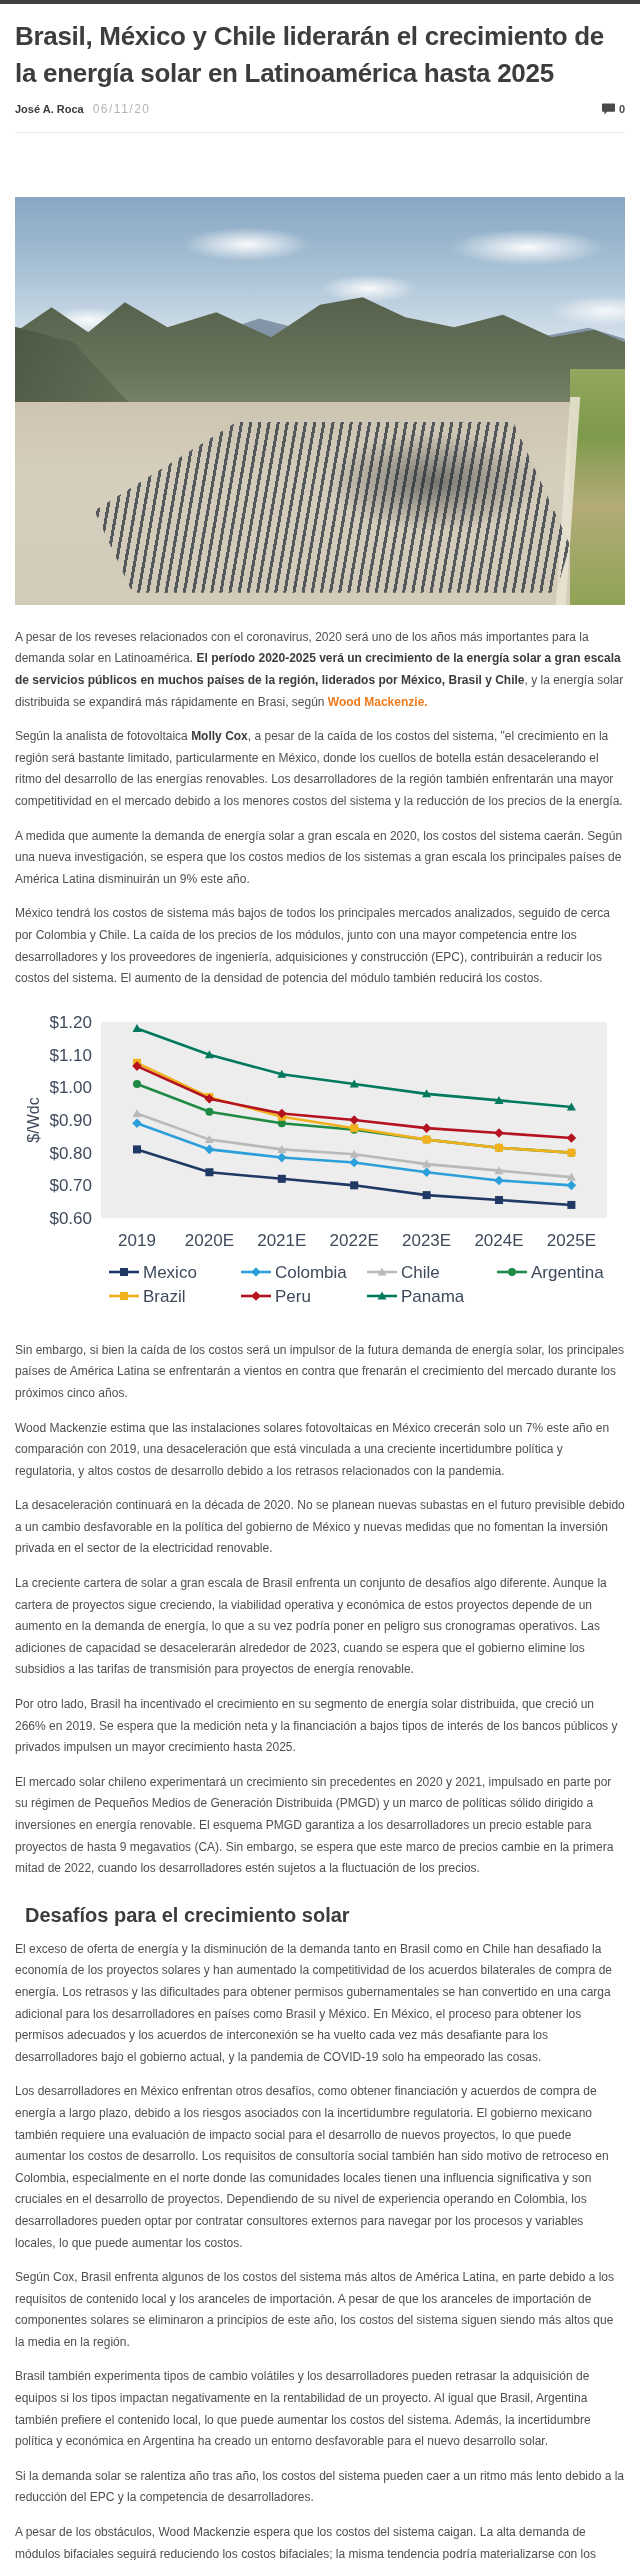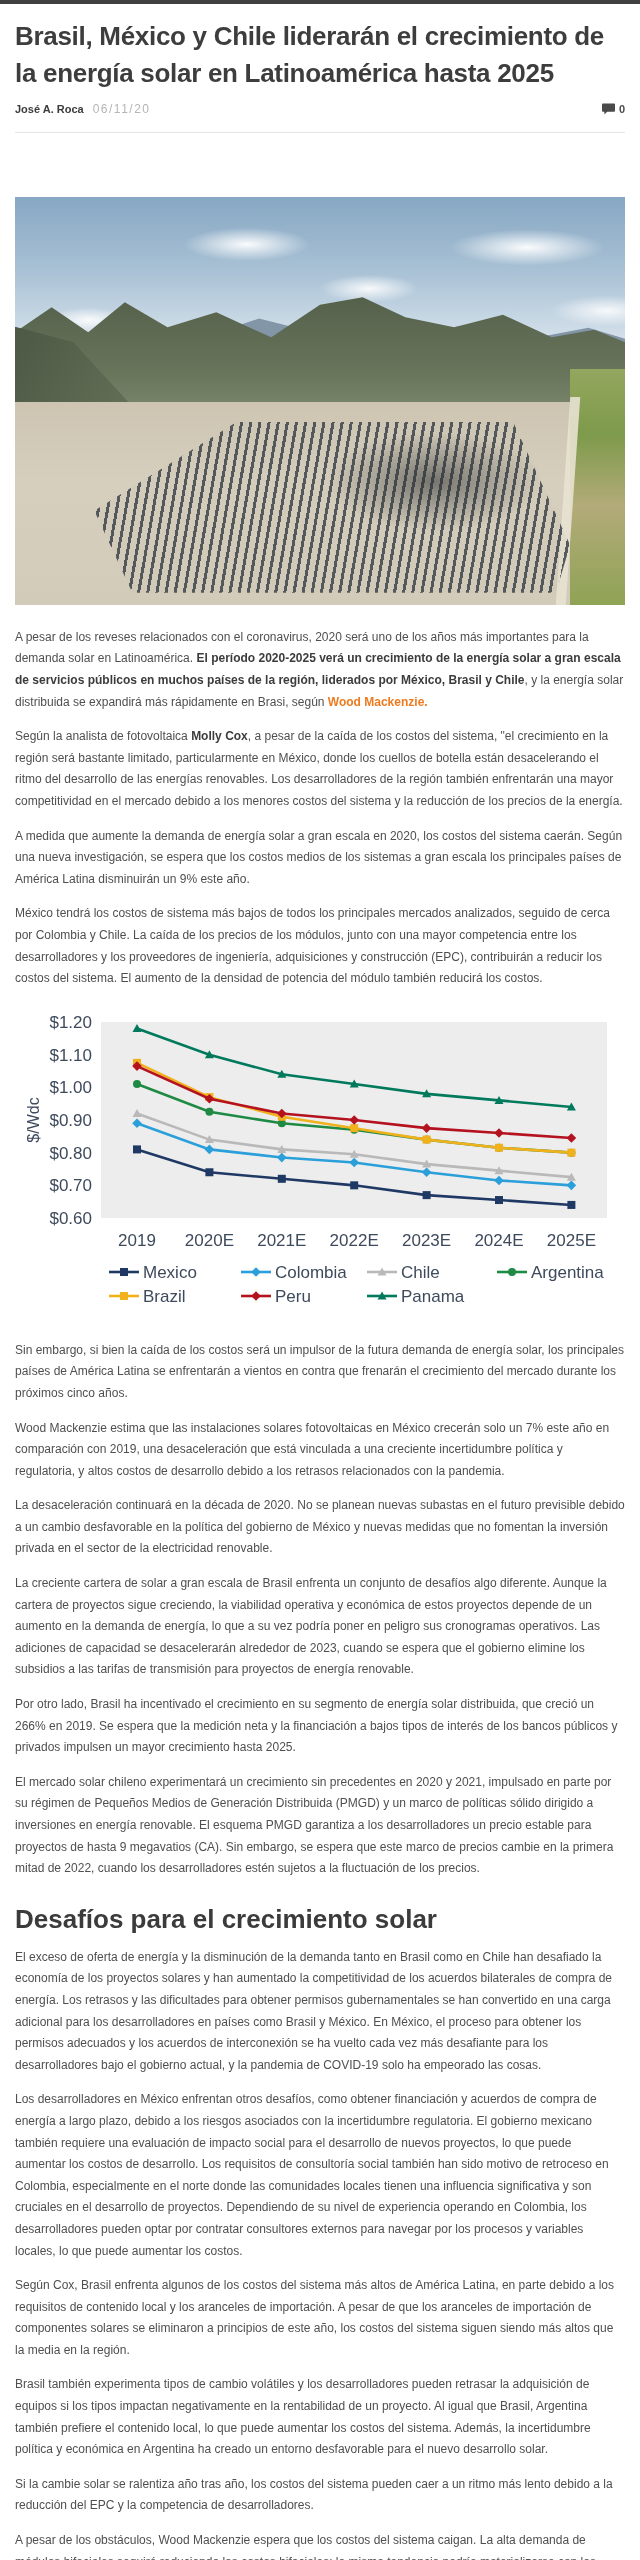--- a/index.html
+++ b/index.html
@@ -34,21 +34,21 @@
   .panels{position:absolute;left:13%;right:9%;top:225px;bottom:12px;
     background:repeating-linear-gradient(100deg, rgba(66,72,78,.88) 0 3px, rgba(198,192,178,.18) 3px 9px);
     clip-path:polygon(30% 0,88% 0,100% 72%,97% 100%,8% 100%,0 52%);}
   .panel-shadow{position:absolute;left:45%;right:12%;top:235px;height:110px;
     background:radial-gradient(55% 60% at 55% 45%, rgba(40,44,48,.55), rgba(40,44,48,0) 75%);}
   .fields{position:absolute;right:0;top:172px;bottom:0;width:9%;
     background:linear-gradient(180deg,#93a75e 0%,#7e9a4b 28%,#b3ab79 58%,#8fa355 100%);}
   .road{position:absolute;right:8.5%;top:200px;bottom:0;width:10px;background:rgba(232,226,210,.9);transform:skewX(-4deg);}
   
   .article p{font-size:12px;line-height:1.8;margin:0 0 13px;color:#4f4f4f;}
-  .article h2{font-size:26px;color:#3b3b3b;font-weight:700;margin:24px 0 12px;}
+  .article h2{font-size:20px;color:#3b3b3b;font-weight:700;margin:24px 10px 12px;}
   .article .b{font-weight:bold;color:#3c3c3c;}
   .article .lnk{color:#ee7c1f;font-weight:bold;text-decoration:none;cursor:pointer;}
   .chart-wrap{margin:20px 0 18px 8px;text-decoration:underline;}
   .chart-wrap svg text{font-family:"Liberation Sans",sans-serif;}
 </style>
 </head>
 <body>
 
 <div class="topbar"></div>
 
@@ -188,16 +188,16 @@
       <p><span>Wood Mackenzie estima que las instalaciones solares fotovoltaicas en México crecerán solo un 7% este año en comparación con 2019, una desaceleración que está vinculada a una creciente incertidumbre política y regulatoria, y altos costos de desarrollo debido a los retrasos relacionados con la pandemia.</span></p>
       <p><span>La desaceleración continuará en la década de 2020. No se planean nuevas subastas en el futuro previsible debido a un cambio desfavorable en la política del gobierno de México y nuevas medidas que no fomentan la inversión privada en el sector de la electricidad renovable.</span></p>
       <p><span>La creciente cartera de solar a gran escala de Brasil enfrenta un conjunto de desafíos algo diferente. Aunque la cartera de proyectos sigue creciendo, la viabilidad operativa y económica de estos proyectos depende de un aumento en la demanda de energía, lo que a su vez podría poner en peligro sus cronogramas operativos. Las adiciones de capacidad se desacelerarán alrededor de 2023, cuando se espera que el gobierno elimine los subsidios a las tarifas de transmisión para proyectos de energía renovable.</span></p>
       <p><span>Por otro lado, Brasil ha incentivado el crecimiento en su segmento de energía solar distribuida, que creció un 266% en 2019. Se espera que la medición neta y la financiación a bajos tipos de interés de los bancos públicos y privados impulsen un mayor crecimiento hasta 2025.</span></p>
       <p><span>El mercado solar chileno experimentará un crecimiento sin precedentes en 2020 y 2021, impulsado en parte por su régimen de Pequeños Medios de Generación Distribuida (PMGD) y un marco de políticas sólido dirigido a inversiones en energía renovable. El esquema PMGD garantiza a los desarrolladores un precio estable para proyectos de hasta 9 megavatios (CA). Sin embargo, se espera que este marco de precios cambie en la primera mitad de 2022, cuando los desarrolladores estén sujetos a la fluctuación de los precios.</span></p>
       <h2><span>Desafíos para el crecimiento solar</span></h2>
       <p><span>El exceso de oferta de energía y la disminución de la demanda tanto en Brasil como en Chile han desafiado la economía de los proyectos solares y han aumentado la competitividad de los acuerdos bilaterales de compra de energía. Los retrasos y las dificultades para obtener permisos gubernamentales se han convertido en una carga adicional para los desarrolladores en países como Brasil y México. En México, el proceso para obtener los permisos adecuados y los acuerdos de interconexión se ha vuelto cada vez más desafiante para los desarrolladores bajo el gobierno actual, y la pandemia de COVID-19 solo ha empeorado las cosas.</span></p>
       <p><span>Los desarrolladores en México enfrentan otros desafíos, como obtener financiación y acuerdos de compra de energía a largo plazo, debido a los riesgos asociados con la incertidumbre regulatoria. El gobierno mexicano también requiere una evaluación de impacto social para el desarrollo de nuevos proyectos, lo que puede aumentar los costos de desarrollo. Los requisitos de consultoría social también han sido motivo de retroceso en Colombia, especialmente en el norte donde las comunidades locales tienen una influencia significativa y son cruciales en el desarrollo de proyectos. Dependiendo de su nivel de experiencia operando en Colombia, los desarrolladores pueden optar por contratar consultores externos para navegar por los procesos y variables locales, lo que puede aumentar los costos.</span></p>
       <p><span>Según Cox, Brasil enfrenta algunos de los costos del sistema más altos de América Latina, en parte debido a los requisitos de contenido local y los aranceles de importación. A pesar de que los aranceles de importación de componentes solares se eliminaron a principios de este año, los costos del sistema siguen siendo más altos que la media en la región.</span></p>
       <p><span>Brasil también experimenta tipos de cambio volátiles y los desarrolladores pueden retrasar la adquisición de equipos si los tipos impactan negativamente en la rentabilidad de un proyecto. Al igual que Brasil, Argentina también prefiere el contenido local, lo que puede aumentar los costos del sistema. Además, la incertidumbre política y económica en Argentina ha creado un entorno desfavorable para el nuevo desarrollo solar.</span></p>
-      <p><span>Si la cambie solar se ralentiza año tras año, los costos del sistema pueden caer a un ritmo más lento debido a la reducción del EPC y la competencia de desarrolladores.</span></p>
+      <p><span>Si la demanda solar se ralentiza año tras año, los costos del sistema pueden caer a un ritmo más lento debido a la reducción del EPC y la competencia de desarrolladores.</span></p>
       <p><span>A pesar de los obstáculos, Wood Mackenzie espera que los costos del sistema caigan. La alta demanda de módulos bifaciales seguirá reduciendo los costos bifaciales; la misma tendencia podría materializarse con los costos del sistema a medida que los precios de estos módulos se vuelvan competitivos con los precios de los módulos monofaciales. Además, la demanda total de energía solar en estos importantes países latinoamericanos también será impulsada por el segmento de generación distribuida a medida que los precios continúen cayendo, particularmente en Brasil y Chile.</span></p>
     </div>
 </div>
 
 </body></html>

